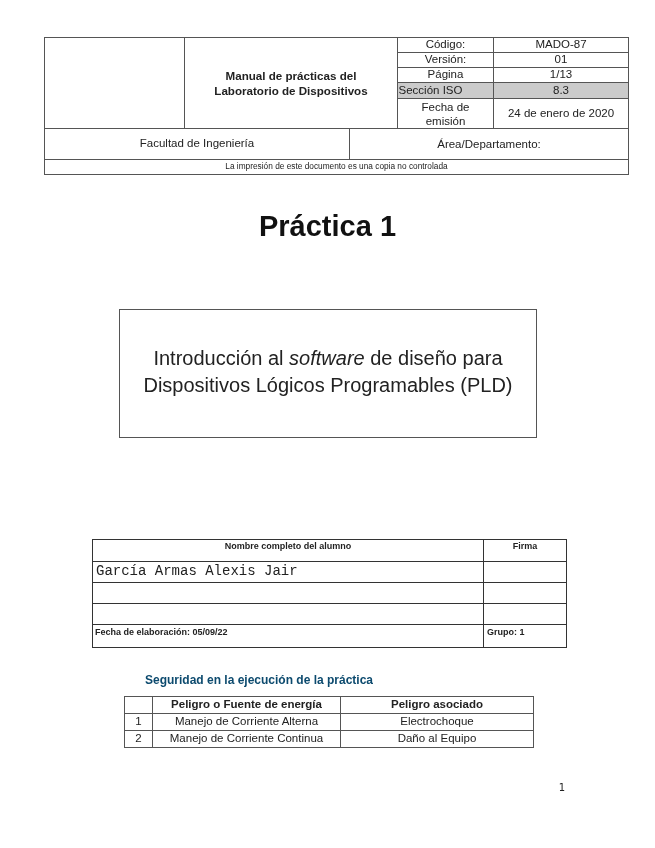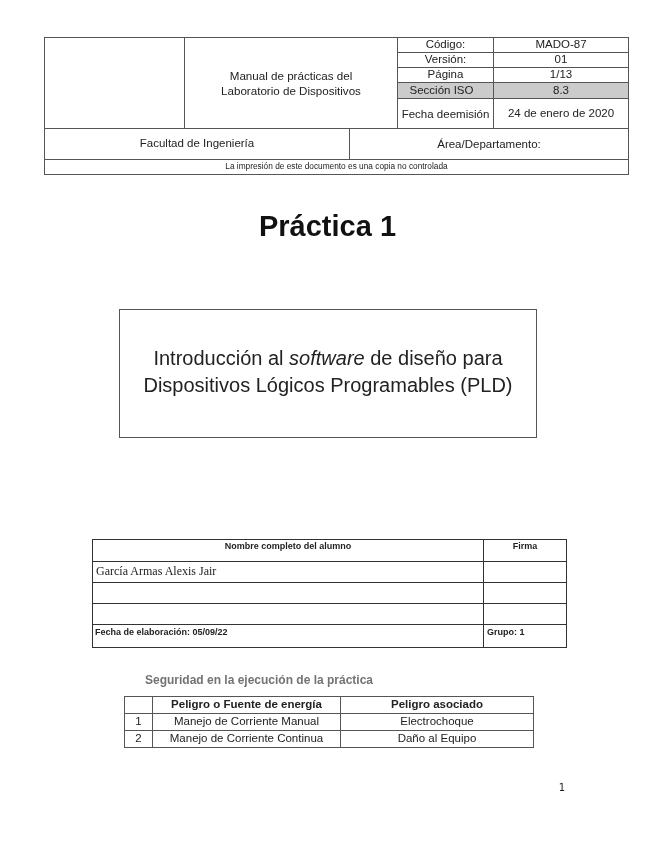--- a/index.html
+++ b/index.html
@@ -5,23 +5,23 @@
   html, body { margin:0; padding:0; background:#ffffff; }
   body { width:655px; height:848px; position:relative; overflow:hidden;
          font-family:"Liberation Sans", sans-serif; color:#111; }
   .abs { position:absolute; }
   .line-h { position:absolute; height:1px; background:#555; }
   .line-v { position:absolute; width:1px; background:#555; }
   .cell { position:absolute; display:flex; align-items:center; justify-content:center;
           text-align:center; box-sizing:border-box; line-height:1.15; }
   .shade { position:absolute; background:#cbcbcb; }
   .hdr-lbl { font-size:11.5px; color:#222; }
-  .hdr-title { font-weight:normal; font-size:11.6px; line-height:15px; color:#222; }
+  .hdr-title { font-weight:bold; font-size:11.6px; line-height:15px; color:#222; }
   .t-std { font-size:9px; font-weight:bold; color:#222; }
-  .name { font-family:Liberation Serif, serif; font-size:12px; color:#222; }
+  .name { font-family:Liberation Mono, monospace; font-size:14px; color:#222; }
   .saf { font-size:11.5px; color:#222; }
 </style>
 </head>
 <body>
 
 <div>
 
   <div class="shade" style="left:397px; top:82px; width:231px; height:16px;"></div>
 
   <div class="line-h" style="left:44px; top:37px; width:585px;"></div>
@@ -49,24 +49,24 @@
 
   <div class="cell hdr-lbl" style="left:398px; top:38px; width:95px; height:14px;">Código:</div>
   <div class="cell hdr-lbl" style="left:494px; top:38px; width:134px; height:14px;">MADO-87</div>
 
   <div class="cell hdr-lbl" style="left:398px; top:53px; width:95px; height:14px;">Versión:</div>
   <div class="cell hdr-lbl" style="left:494px; top:53px; width:134px; height:14px;">01</div>
 
   <div class="cell hdr-lbl" style="left:398px; top:68px; width:95px; height:14px;">Página</div>
   <div class="cell hdr-lbl" style="left:494px; top:68px; width:134px; height:14px;">1/13</div>
 
-  <div class="cell hdr-lbl" style="left:394px; top:83px; width:95px; height:15px;">Sección ISO</div>
+  <div class="cell hdr-lbl" style="left:383px; top:83px; width:95px; height:15px;">Sección ISO</div>
   <div class="cell hdr-lbl" style="left:494px; top:83px; width:134px; height:15px;">8.3</div>
 
-  <div class="cell hdr-lbl" style="left:398px; top:99px; width:95px; height:29px; flex-direction:row; line-height:14px;">
+  <div class="cell hdr-lbl" style="left:398px; top:99px; width:95px; height:29px; flex-direction:column; line-height:14px;">
     <div>Fecha de</div>
     <div>emisión</div>
   </div>
   <div class="cell hdr-lbl" style="left:494px; top:99px; width:134px; height:29px;">24 de enero de 2020</div>
 
   <div class="cell hdr-lbl" style="left:45px; top:129px; width:304px; height:30px;">Facultad de Ingeniería</div>
   <div class="cell hdr-lbl" style="left:350px; top:129px; width:278px; height:30px; flex-direction:column; line-height:14px;">
     <div>Área/Departamento:</div>
   </div>
 
@@ -97,38 +97,38 @@
   <div class="cell t-std" style="left:484px; top:540px; width:82px; height:12px;">Firma</div>
 
   <div class="abs name" style="left:96px; top:563px; width:380px; height:16px; line-height:16px;">García Armas Alexis Jair</div>
   <div class="abs name" style="left:96px; top:584px; width:380px; height:16px;"></div>
   <div class="abs name" style="left:96px; top:605px; width:380px; height:16px;"></div>
 
   <div class="abs t-std" style="left:95px; top:626px; line-height:12px;">Fecha de elaboración: 05/09/22</div>
   <div class="abs t-std" style="left:487px; top:626px; line-height:12px;">Grupo: 1</div>
 </div>
 
-<div class="abs" style="left:0; top:673px; width:518px; text-align:center; font-weight:bold; font-size:12px; color:#737373;">Seguridad en la ejecución de la práctica</div>
+<div class="abs" style="left:0; top:673px; width:518px; text-align:center; font-weight:bold; font-size:12px; color:#0c4a6e;">Seguridad en la ejecución de la práctica</div>
 
 <div>
   <div class="line-h" style="left:124px; top:696px; width:410px;"></div>
   <div class="line-h" style="left:124px; top:713px; width:410px;"></div>
   <div class="line-h" style="left:124px; top:730px; width:410px;"></div>
   <div class="line-h" style="left:124px; top:747px; width:410px;"></div>
   <div class="line-v" style="left:124px; top:696px; height:52px;"></div>
   <div class="line-v" style="left:152px; top:696px; height:52px;"></div>
   <div class="line-v" style="left:340px; top:696px; height:52px;"></div>
   <div class="line-v" style="left:533px; top:696px; height:52px;"></div>
 
   <div class="cell saf" style="left:125px; top:697px; width:27px; height:16px;"></div>
   <div class="cell saf" style="left:153px; top:697px; width:187px; height:16px; font-weight:bold;">Peligro o Fuente de energía</div>
   <div class="cell saf" style="left:341px; top:697px; width:192px; height:16px; font-weight:bold;">Peligro asociado</div>
 
   <div class="cell saf" style="left:125px; top:714px; width:27px; height:16px;">1</div>
-  <div class="cell saf" style="left:153px; top:714px; width:187px; height:16px;">Manejo de Corriente Manual</div>
+  <div class="cell saf" style="left:153px; top:714px; width:187px; height:16px;">Manejo de Corriente Alterna</div>
   <div class="cell saf" style="left:341px; top:714px; width:192px; height:16px;">Electrochoque</div>
 
   <div class="cell saf" style="left:125px; top:731px; width:27px; height:16px;">2</div>
   <div class="cell saf" style="left:153px; top:731px; width:187px; height:16px;">Manejo de Corriente Continua</div>
   <div class="cell saf" style="left:341px; top:731px; width:192px; height:16px;">Daño al Equipo</div>
 </div>
 
 <div class="abs" style="left:556px; top:782px; width:12px; text-align:center; font-family:'DejaVu Sans', sans-serif; font-size:10px; color:#222;">1</div>
 
 </body></html>

